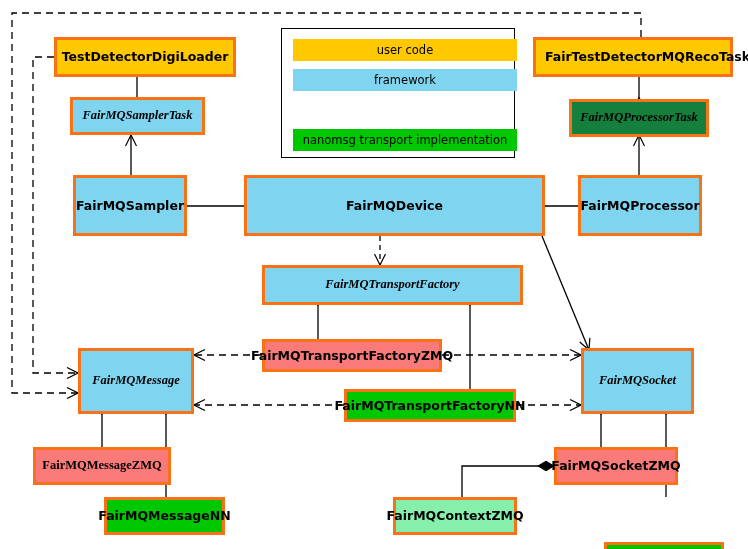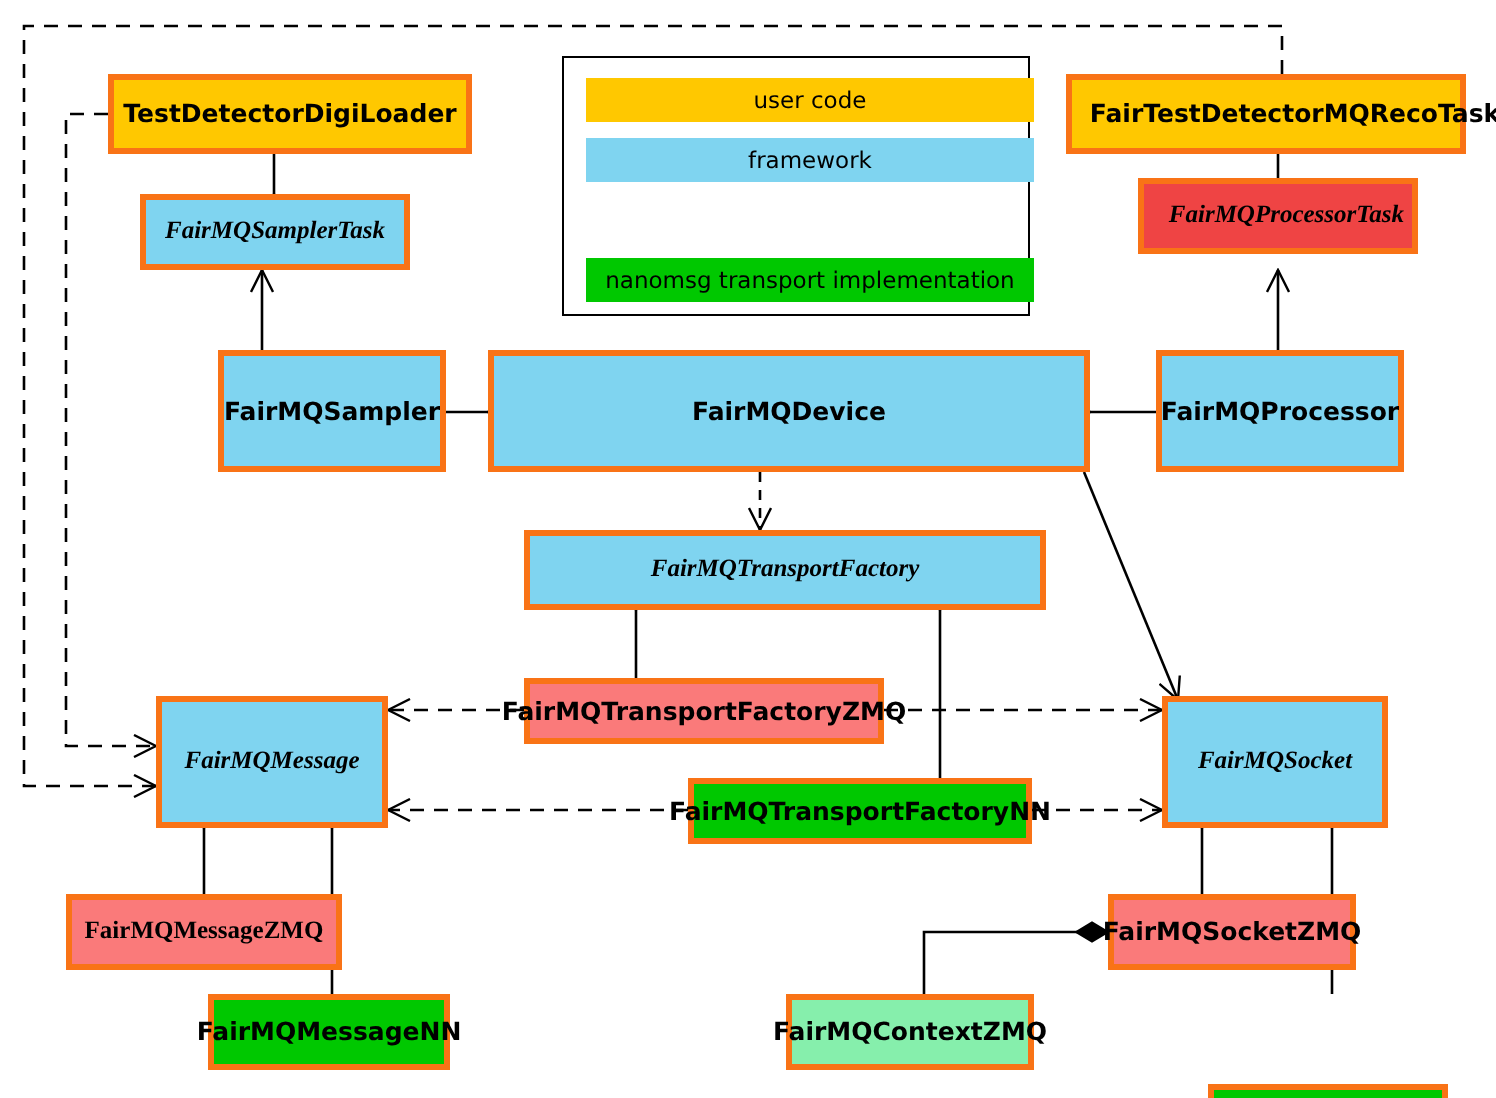--- a/index.html
+++ b/index.html
@@ -182,25 +182,25 @@
   </div>
 
   <div class="node-box italic" style="left:70px; top:97px; width:135px; height:38px; background:#7FD4F0;">
     <span>FairMQSamplerTask</span>
   </div>
 
   <div class="node-box" style="left:533px; top:37px; width:200px; height:40px; background:#FFC800;padding-left:33px;">
     <span>FairTestDetectorMQRecoTask</span>
   </div>
 
-  <div class="node-box italic" style="left:569px; top:89px; width:140px; height:38px; background:#ef4444;justify-content:flex-end;">
+  <div class="node-box italic" style="left:569px; top:99px; width:140px; height:38px; background:#15803d;">
     <span>FairMQProcessorTask</span>
   </div>
 
-  <div class="node-box" style="left:73px; top:175px; width:114px; height:61px; background:#7FD4F0;margin-left:36px;">
+  <div class="node-box" style="left:73px; top:175px; width:114px; height:61px; background:#7FD4F0;">
     <span>FairMQSampler</span>
   </div>
 
   <div class="node-box" style="left:244px; top:175px; width:301px; height:61px; background:#7FD4F0;">
     <span>FairMQDevice</span>
   </div>
 
   <div class="node-box" style="left:578px; top:175px; width:124px; height:61px; background:#7FD4F0;">
     <span>FairMQProcessor</span>
   </div>

